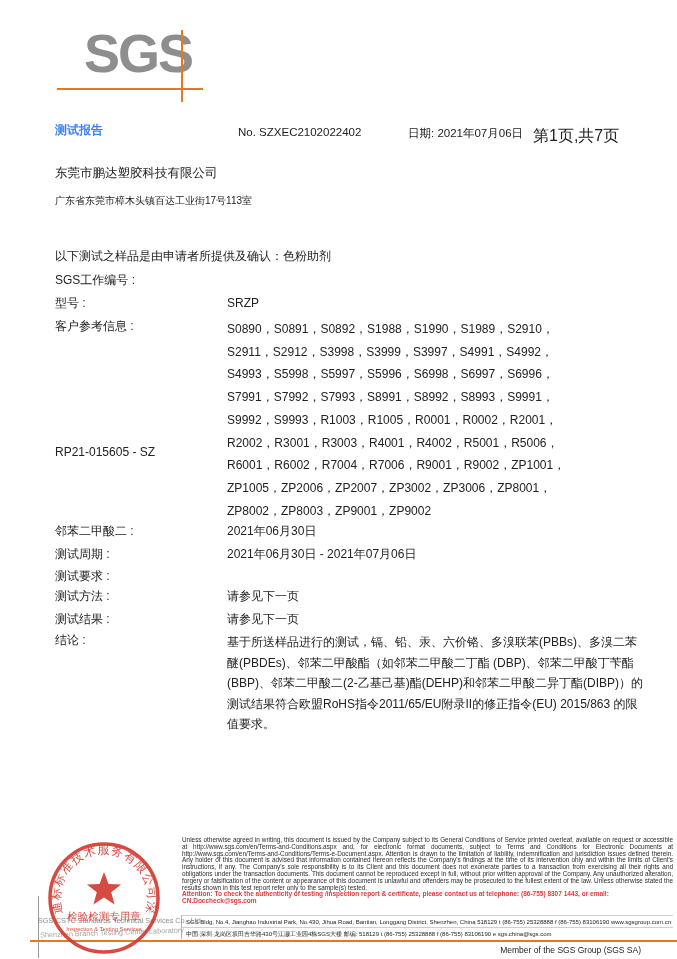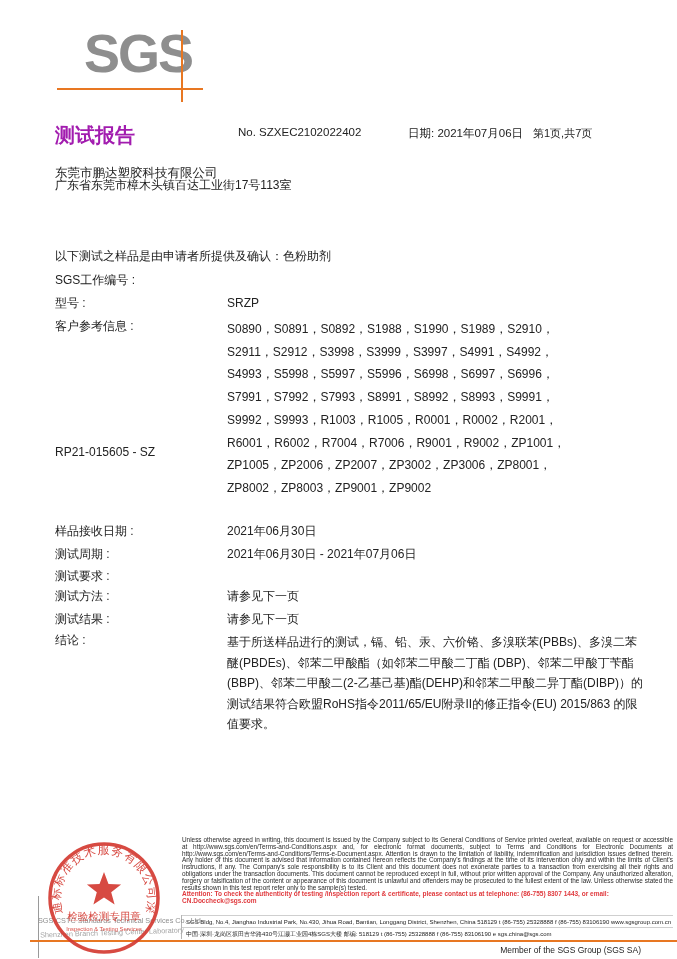--- a/index.html
+++ b/index.html
@@ -7,28 +7,28 @@
   body { font-family:"Liberation Sans","DejaVu Sans",sans-serif; color:#222; }
   .page { position:relative; width:677px; height:959px; background:#fff; overflow:hidden; }
 
   
   .logo-text { position:absolute; left:84px; top:26px; font-size:54px; font-weight:700;
                color:#8e8e8e; letter-spacing:-2px; line-height:1; }
   .logo-hline { position:absolute; left:57px; top:88px; width:146px; height:2px; background:#e87722; }
   .logo-vline { position:absolute; left:181px; top:30px; width:2px; height:72px; background:#e87722; }
 
   
-  .doc-title { position:absolute; left:55px; top:122px; font-size:20px; font-weight:700; color:#a21caf; }
+  .doc-title { position:absolute; left:55px; top:122px; font-size:12px; font-weight:700; color:#3b82f6; }
   .report-no { position:absolute; left:238px; top:126px; font-size:11.5px; }
   .report-date { position:absolute; left:408px; top:126px; font-size:11.5px; }
-  .report-page { position:absolute; left:533px; top:126px; font-size:11px; }
+  .report-page { position:absolute; left:533px; top:126px; font-size:16px; }
 
   
   .applicant-name { position:absolute; left:55px; top:165px; font-size:12.5px; }
-  .applicant-addr { position:absolute; left:55px; top:177px; font-size:12px; }
+  .applicant-addr { position:absolute; left:55px; top:194px; font-size:10px; }
 
   
   .row { position:absolute; left:55px; right:30px; display:flex; font-size:12px; line-height:16px; }
   .row .lbl { width:172px; flex:0 0 172px; }
   .row .val { flex:1; }
   .ref-line { line-height:22.7px; }
   .conclusion-val { line-height:20.5px; max-width:420px; }
 
   
   .legal-block { position:absolute; left:182px; top:837px; width:491px; }
@@ -79,28 +79,29 @@
   </div>
 
   <div class="row" style="top:318px;">
     <span class="lbl">客户参考信息 :</span>
     <span class="val">
       <div class="ref-line">S0890，S0891，S0892，S1988，S1990，S1989，S2910，</div>
       <div class="ref-line">S2911，S2912，S3998，S3999，S3997，S4991，S4992，</div>
       <div class="ref-line">S4993，S5998，S5997，S5996，S6998，S6997，S6996，</div>
       <div class="ref-line">S7991，S7992，S7993，S8991，S8992，S8993，S9991，</div>
       <div class="ref-line">S9992，S9993，R1003，R1005，R0001，R0002，R2001，</div>
+      <div class="ref-line">R2002，R3001，R3003，R4001，R4002，R5001，R5006，</div>
       <div class="ref-line">R6001，R6002，R7004，R7006，R9001，R9002，ZP1001，</div>
       <div class="ref-line">ZP1005，ZP2006，ZP2007，ZP3002，ZP3006，ZP8001，</div>
       <div class="ref-line">ZP8002，ZP8003，ZP9001，ZP9002</div>
     </span>
   </div>
 
   <div class="row" style="top:523px;">
-    <span class="lbl">样品接收日期 :</span>
+    <span class="lbl">邻苯二甲酸二 :</span>
     <span class="val">2021年06月30日</span>
   </div>
 
   <div class="row" style="top:546px;align-items:center;">
     <span class="lbl">测试周期 :</span>
     <span class="val">2021年06月30日 - 2021年07月06日</span>
   </div>
 
   <div class="row" style="top:568px;">
     <span class="lbl">测试要求 :</span>

